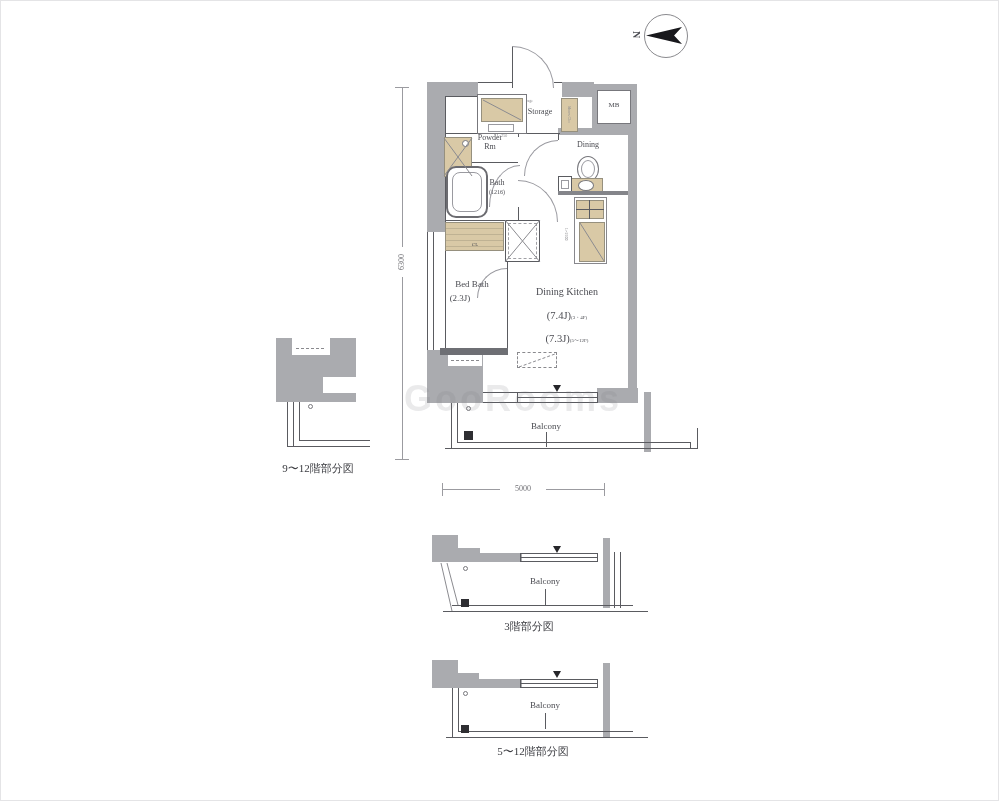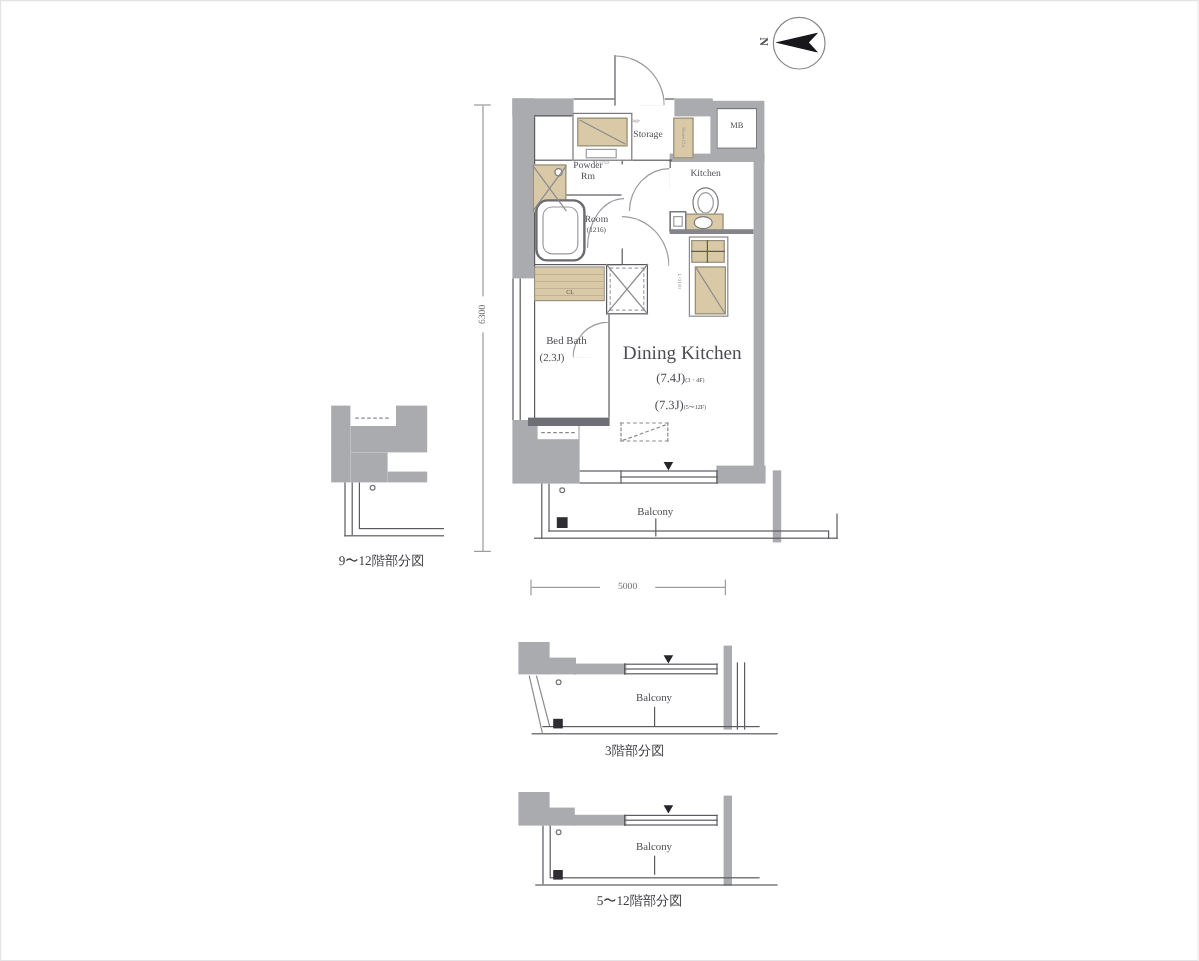--- a/index.html
+++ b/index.html
@@ -86,24 +86,24 @@
   </div>
   <div class="abs box" style="left:477px;top:94px;width:50px;height:40px;"></div>
   <div class="abs tan" style="left:481px;top:98px;width:42px;height:24px;"></div>
   <div class="abs box" style="left:488px;top:124px;width:26px;height:8px;border-color:#9a9aa0;"></div>
   <div class="abs lbl tiny" style="left:487px;top:134px;width:30px;">L=750</div>
   <div class="abs tan" style="left:444px;top:137px;width:28px;height:40px;"></div>
   <div class="abs circ" style="left:462px;top:140px;width:7px;height:7px;"></div>
 
   <div class="abs" style="left:446px;top:166px;width:42px;height:52px;border:2px solid #6b6b70;border-radius:10px;box-sizing:border-box;background:#fff;"></div>
   <div class="abs" style="left:452px;top:172px;width:30px;height:40px;border:1px solid #9a9aa0;border-radius:8px;box-sizing:border-box;"></div>
-  <div class="abs lbl" style="left:479px;top:179px;width:36px;font-size:8px;">Room</div>
+  <div class="abs lbl" style="left:479px;top:179px;width:36px;font-size:8px;">Bath</div>
   <div class="abs lbl" style="left:479px;top:189px;width:36px;font-size:6px;">(1216)</div>
 
-  <div class="abs lbl" style="left:566px;top:141px;width:44px;font-size:8px;">Kitchen</div>
+  <div class="abs lbl" style="left:566px;top:141px;width:44px;font-size:8px;">Dining</div>
   <div class="abs" style="left:577px;top:156px;width:22px;height:26px;border:1px solid #77777c;border-radius:50%;background:#fff;box-sizing:border-box;"></div>
   <div class="abs" style="left:581px;top:160px;width:14px;height:18px;border:1px solid #9a9aa0;border-radius:50%;box-sizing:border-box;"></div>
   <div class="abs tan" style="left:571px;top:178px;width:32px;height:15px;"></div>
   <div class="abs" style="left:578px;top:180px;width:16px;height:11px;border:1px solid #77777c;border-radius:50%;background:#fff;box-sizing:border-box;"></div>
   <div class="abs box" style="left:558px;top:176px;width:14px;height:17px;border-color:#5a5b60;"></div>
   <div class="abs box" style="left:561px;top:180px;width:8px;height:9px;border-color:#9a9aa0;"></div>
   <div class="abs fln" style="left:558px;top:191px;width:70px;height:4px;"></div>
 
   <div class="abs box" style="left:574px;top:197px;width:33px;height:67px;border-color:#88888d;"></div>
   <div class="abs tan" style="left:576px;top:200px;width:28px;height:19px;"></div>
@@ -117,21 +117,21 @@
   <div class="abs box" style="left:505px;top:220px;width:35px;height:42px;border-color:#5a5b60;"></div>
   <div class="abs" style="left:508px;top:223px;width:29px;height:36px;border:1px dashed #a0a0a5;box-sizing:border-box;"></div>
 
   <div class="abs ln" style="left:445px;top:220px;width:73px;height:1px;"></div>
   <div class="abs ln" style="left:507px;top:262px;width:1px;height:86px;"></div>
   <div class="abs arc" style="left:477px;top:268px;width:30px;height:30px;border-top:1px solid #9a9aa0;border-left:1px solid #9a9aa0;border-radius:100% 0 0 0;"></div>
   <div class="abs lbl" style="left:437px;top:279px;width:70px;font-size:9px;">Bed Bath</div>
   <div class="abs lbl" style="left:425px;top:293px;width:70px;font-size:9px;">(2.3J)</div>
   <div class="abs" style="left:440px;top:348px;width:68px;height:7px;background:#6e6f74;"></div>
 
-  <div class="abs lbl" style="left:519px;top:286px;width:96px;font-size:16px;">Dining Kitchen</div>
+  <div class="abs lbl" style="left:519px;top:286px;width:96px;font-size:10px;">Dining Kitchen</div>
   <div class="abs lbl" style="left:524px;top:310px;width:86px;font-size:10.5px;">
     <span>(7.4J)</span><span style="font-size:5px;">(3・4F)</span>
   </div>
   <div class="abs lbl" style="left:524px;top:333px;width:86px;font-size:10.5px;">
     <span>(7.3J)</span><span style="font-size:5px;">(5〜12F)</span>
   </div>
 
   <div class="abs" style="left:517px;top:352px;width:40px;height:16px;border:1px dashed #8a8a8e;box-sizing:border-box;"></div>
 
   <div class="abs ln" style="left:517px;top:392px;width:81px;height:1px;"></div>
@@ -164,20 +164,21 @@
   <svg class="abs" style="left:425px;top:80px;" width="230" height="300" viewBox="0 0 230 300">
     <line x1="58" y1="20" x2="96" y2="40"></line>
     <line x1="19" y1="58" x2="47" y2="96"></line>
     <line x1="47" y1="58" x2="19" y2="96"></line>
     <line x1="155" y1="143" x2="179" y2="181"></line>
     <line x1="80" y1="140" x2="115" y2="182"></line>
     <line x1="115" y1="140" x2="80" y2="182"></line>
     <line x1="94" y1="287" x2="130" y2="274" stroke-dasharray="3,2"></line>
   </svg>
 
+  <div class="abs wm" style="left:404px;top:378px;">GooRooms</div>
 
   <div class="abs w" style="left:276px;top:338px;width:16px;height:64px;"></div>
   <div class="abs w" style="left:330px;top:338px;width:26px;height:17px;"></div>
   <div class="abs w" style="left:292px;top:355px;width:64px;height:22px;"></div>
   <div class="abs w" style="left:292px;top:377px;width:31px;height:25px;"></div>
   <div class="abs w" style="left:323px;top:393px;width:33px;height:9px;"></div>
   <div class="abs dash" style="left:296px;top:348px;width:28px;height:1px;"></div>
   <div class="abs ln" style="left:287px;top:402px;width:1px;height:45px;"></div>
   <div class="abs ln" style="left:293px;top:402px;width:1px;height:44px;"></div>
   <div class="abs ln" style="left:299px;top:402px;width:1px;height:38px;"></div>

